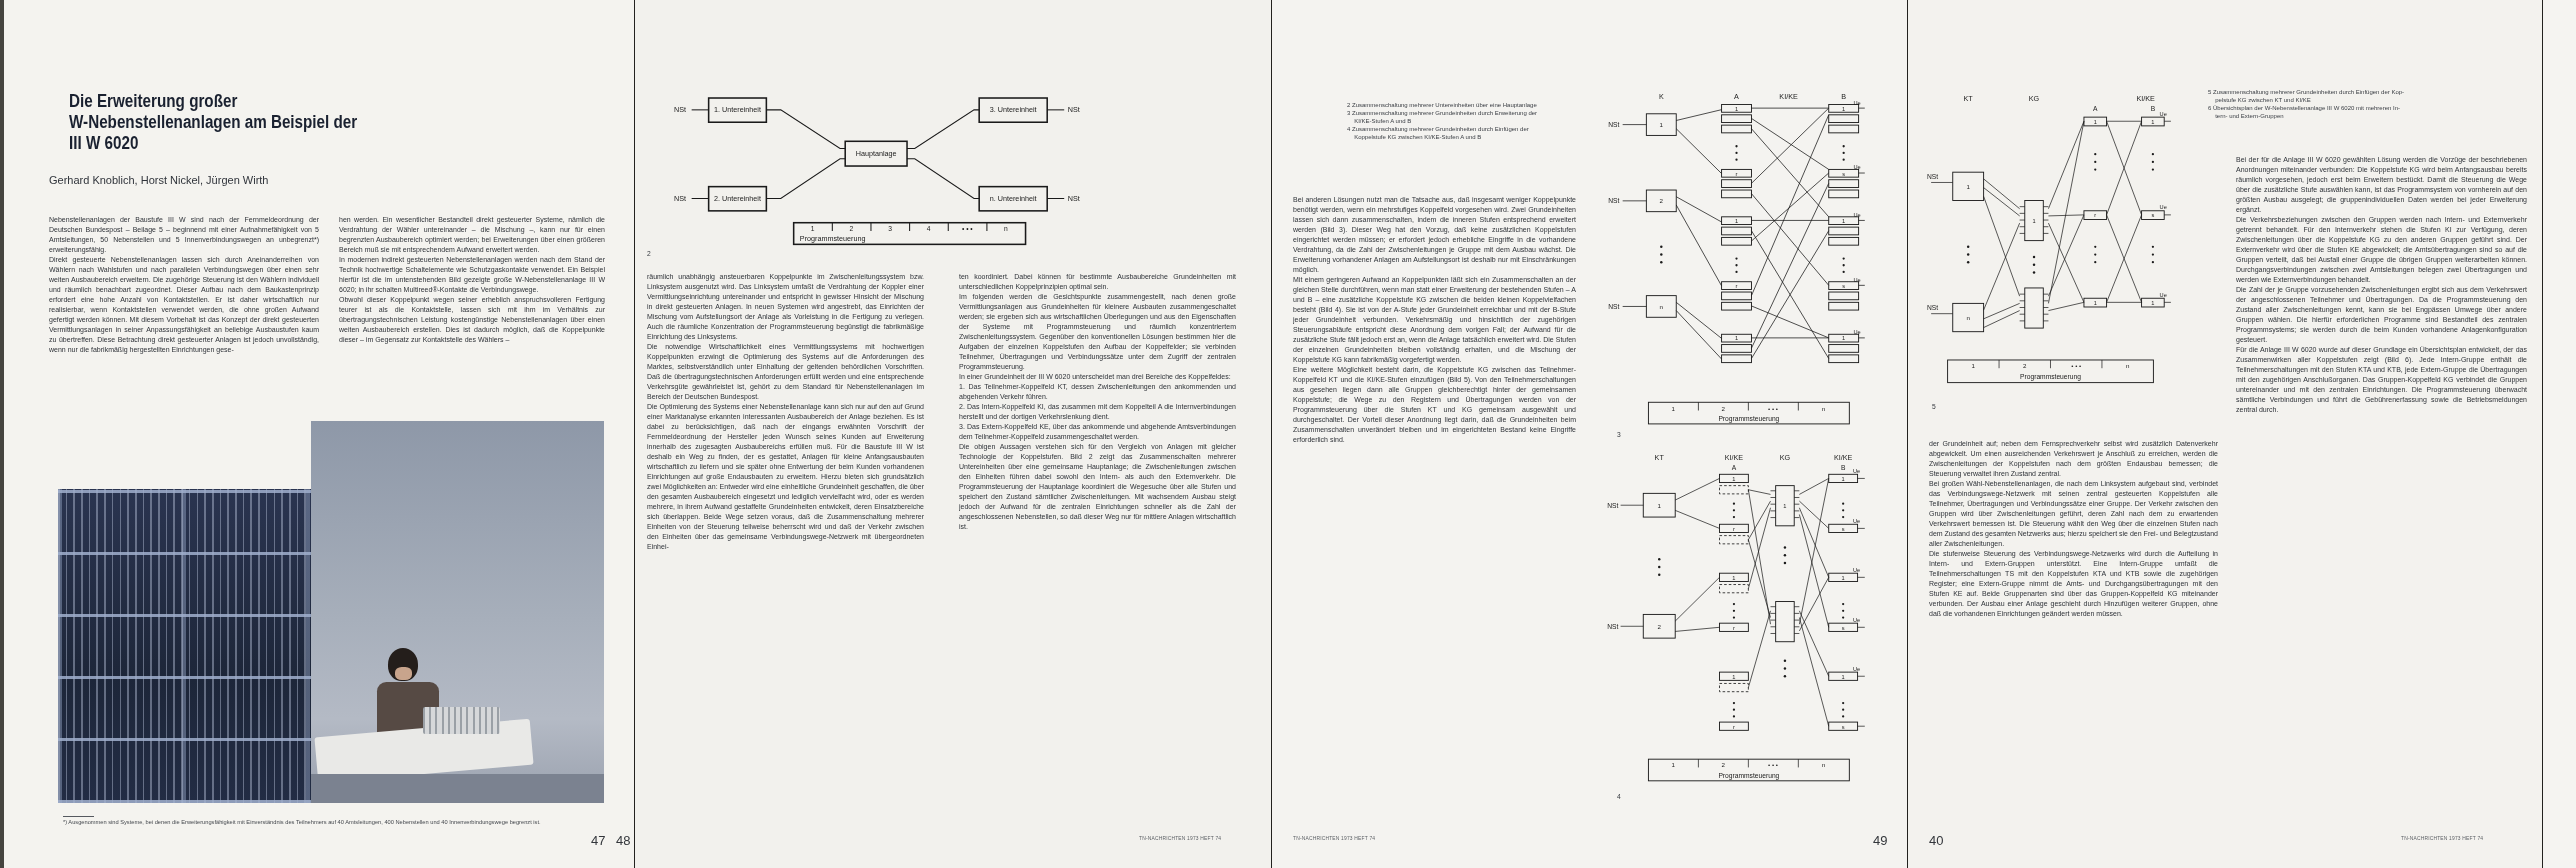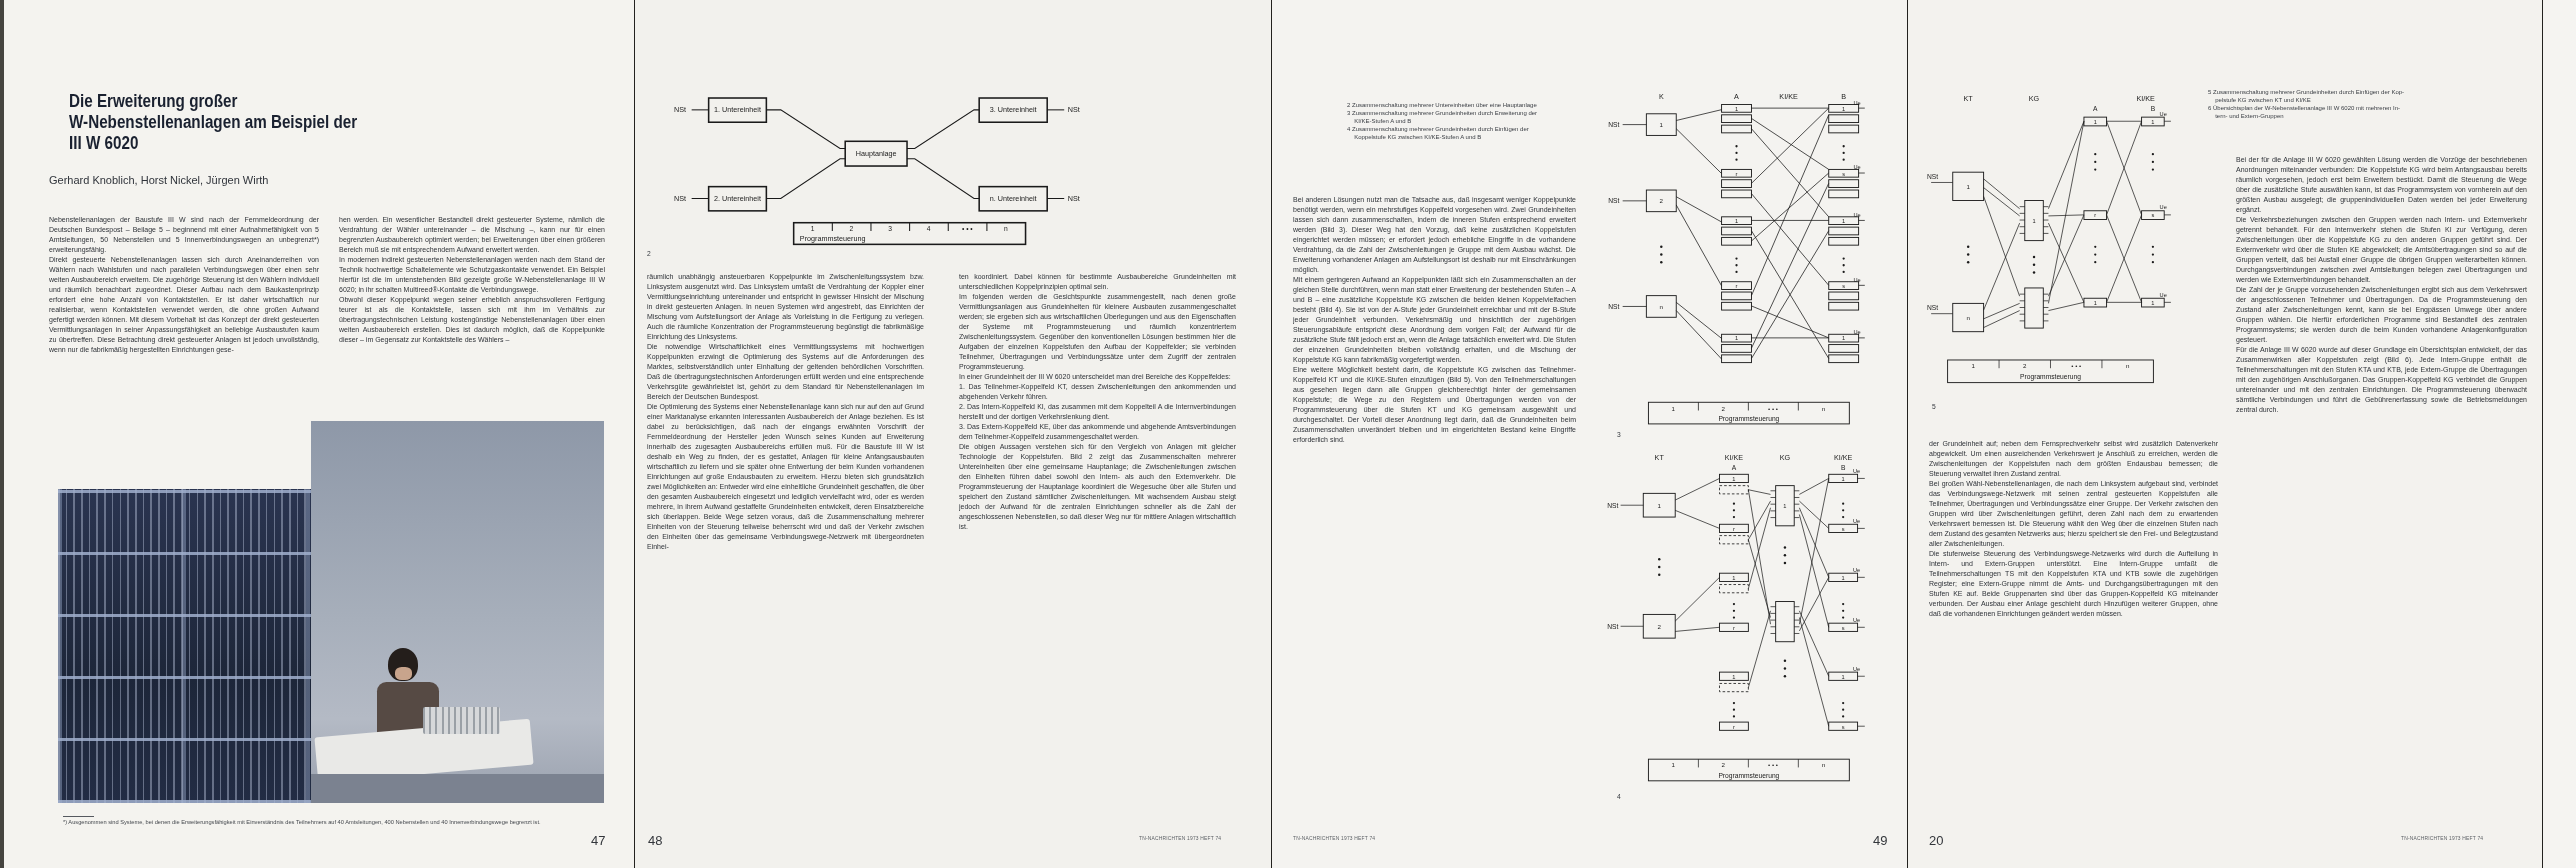--- a/index.html
+++ b/index.html
@@ -117,21 +117,21 @@
 <div class="abs col" style="left:647px;top:272px;width:277px;height:535px;">räumlich unabhängig ansteuerbaren Koppelpunkte im Zwischenleitungssystem bzw. Linksystem ausgenutzt wird. Das Linksystem umfaßt die Verdrahtung der Koppler einer Vermittlungseinrichtung untereinander und entspricht in gewisser Hinsicht der Mischung in direkt gesteuerten Anlagen. In neuen Systemen wird angestrebt, das Einrichten der Mischung vom Aufstellungsort der Anlage als Vorleistung in die Fertigung zu verlegen. Auch die räumliche Konzentration der Programmsteuerung begünstigt die fabrikmäßige Einrichtung des Linksystems.
 Die notwendige Wirtschaftlichkeit eines Vermittlungssystems mit hochwertigen Koppelpunkten erzwingt die Optimierung des Systems auf die Anforderungen des Marktes, selbstverständlich unter Einhaltung der geltenden behördlichen Vorschriften. Daß die übertragungstechnischen Anforderungen erfüllt werden und eine entsprechende Verkehrsgüte gewährleistet ist, gehört zu dem Standard für Nebenstellenanlagen im Bereich der Deutschen Bundespost.
 Die Optimierung des Systems einer Nebenstellenanlage kann sich nur auf den auf Grund einer Marktanalyse erkannten interessanten Ausbaubereich der Anlage beziehen. Es ist dabei zu berücksichtigen, daß nach der eingangs erwähnten Vorschrift der Fernmeldeordnung der Hersteller jeden Wunsch seines Kunden auf Erweiterung innerhalb des zugesagten Ausbaubereichs erfüllen muß. Für die Baustufe III W ist deshalb ein Weg zu finden, der es gestattet, Anlagen für kleine Anfangsausbauten wirtschaftlich zu liefern und sie später ohne Entwertung der beim Kunden vorhandenen Einrichtungen auf große Endausbauten zu erweitern. Hierzu bieten sich grundsätzlich zwei Möglichkeiten an: Entweder wird eine einheitliche Grundeinheit geschaffen, die über den gesamten Ausbaubereich eingesetzt und lediglich vervielfacht wird, oder es werden mehrere, in ihrem Aufwand gestaffelte Grundeinheiten entwickelt, deren Einsatzbereiche sich überlappen. Beide Wege setzen voraus, daß die Zusammenschaltung mehrerer Einheiten von der Steuerung teilweise beherrscht wird und daß der Verkehr zwischen den Einheiten über das gemeinsame Verbindungswege-Netzwerk mit übergeordneten Einhei-</div>
 <div class="abs col" style="left:959px;top:272px;width:277px;height:535px;">ten koordiniert. Dabei können für bestimmte Ausbaubereiche Grundeinheiten mit unterschiedlichen Koppelprinzipien optimal sein.
 Im folgenden werden die Gesichtspunkte zusammengestellt, nach denen große Vermittlungsanlagen aus Grundeinheiten für kleinere Ausbauten zusammengeschaltet werden; sie ergeben sich aus wirtschaftlichen Überlegungen und aus den Eigenschaften der Systeme mit Programmsteuerung und räumlich konzentriertem Zwischenleitungssystem. Gegenüber den konventionellen Lösungen bestimmen hier die Aufgaben der einzelnen Koppelstufen den Aufbau der Koppelfelder; sie verbinden Teilnehmer, Übertragungen und Verbindungssätze unter dem Zugriff der zentralen Programmsteuerung.
 In einer Grundeinheit der III W 6020 unterscheidet man drei Bereiche des Koppelfeldes:
 1. Das Teilnehmer-Koppelfeld KT, dessen Zwischenleitungen den ankommenden und abgehenden Verkehr führen.
 2. Das Intern-Koppelfeld KI, das zusammen mit dem Koppelteil A die Internverbindungen herstellt und der dortigen Verkehrslenkung dient.
 3. Das Extern-Koppelfeld KE, über das ankommende und abgehende Amtsverbindungen dem Teilnehmer-Koppelfeld zusammengeschaltet werden.
 Die obigen Aussagen verstehen sich für den Vergleich von Anlagen mit gleicher Technologie der Koppelstufen. Bild 2 zeigt das Zusammenschalten mehrerer Untereinheiten über eine gemeinsame Hauptanlage; die Zwischenleitungen zwischen den Einheiten führen dabei sowohl den Intern- als auch den Externverkehr. Die Programmsteuerung der Hauptanlage koordiniert die Wegesuche über alle Stufen und speichert den Zustand sämtlicher Zwischenleitungen. Mit wachsendem Ausbau steigt jedoch der Aufwand für die zentralen Einrichtungen schneller als die Zahl der angeschlossenen Nebenstellen, so daß dieser Weg nur für mittlere Anlagen wirtschaftlich ist.</div>
-<div class="abs pagenum" style="left:648px;top:833px;">48</div>
+<div class="abs pagenum" style="left:616px;top:833px;">48</div>
 <div class="abs journal-footer" style="left:1139px;top:836px;">TN-NACHRICHTEN 1973 HEFT 74</div>
 
 <div class="abs cap" style="left:1347px;top:101px;width:268px;">
   <div>2 Zusammenschaltung mehrerer Untereinheiten über eine Hauptanlage</div>
   <div>3 Zusammenschaltung mehrerer Grundeinheiten durch Erweiterung der</div>
   <div class="capind">KI/KE-Stufen A und B</div>
   <div>4 Zusammenschaltung mehrerer Grundeinheiten durch Einfügen der</div>
   <div class="capind">Koppelstufe KG zwischen KI/KE-Stufen A und B</div>
 </div>
 
@@ -519,15 +519,15 @@
   <div class="capind">tern- und Extern-Gruppen</div>
 </div>
 
 <div class="abs col" style="left:1929px;top:439px;width:289px;height:367px;">der Grundeinheit auf; neben dem Fernsprechverkehr selbst wird zusätzlich Datenverkehr abgewickelt. Um einen ausreichenden Verkehrswert je Anschluß zu erreichen, werden die Zwischenleitungen der Koppelstufen nach dem größten Endausbau bemessen; die Steuerung verwaltet ihren Zustand zentral.
 Bei großen Wähl-Nebenstellenanlagen, die nach dem Linksystem aufgebaut sind, verbindet das Verbindungswege-Netzwerk mit seinen zentral gesteuerten Koppelstufen alle Teilnehmer, Übertragungen und Verbindungssätze einer Gruppe. Der Verkehr zwischen den Gruppen wird über Zwischenleitungen geführt, deren Zahl nach dem zu erwartenden Verkehrswert bemessen ist. Die Steuerung wählt den Weg über die einzelnen Stufen nach dem Zustand des gesamten Netzwerks aus; hierzu speichert sie den Frei- und Belegtzustand aller Zwischenleitungen.
 Die stufenweise Steuerung des Verbindungswege-Netzwerks wird durch die Aufteilung in Intern- und Extern-Gruppen unterstützt. Eine Intern-Gruppe umfaßt die Teilnehmerschaltungen TS mit den Koppelstufen KTA und KTB sowie die zugehörigen Register; eine Extern-Gruppe nimmt die Amts- und Durchgangsübertragungen mit den Stufen KE auf. Beide Gruppenarten sind über das Gruppen-Koppelfeld KG miteinander verbunden. Der Ausbau einer Anlage geschieht durch Hinzufügen weiterer Gruppen, ohne daß die vorhandenen Einrichtungen geändert werden müssen.</div>
 <div class="abs col" style="left:2236px;top:155px;width:291px;height:651px;">Bei der für die Anlage III W 6020 gewählten Lösung werden die Vorzüge der beschriebenen Anordnungen miteinander verbunden: Die Koppelstufe KG wird beim Anfangsausbau bereits räumlich vorgesehen, jedoch erst beim Erweitern bestückt. Damit die Steuerung die Wege über die zusätzliche Stufe auswählen kann, ist das Programmsystem von vornherein auf den größten Ausbau ausgelegt; die gruppenindividuellen Daten werden bei jeder Erweiterung ergänzt.
 Die Verkehrsbeziehungen zwischen den Gruppen werden nach Intern- und Externverkehr getrennt behandelt. Für den Internverkehr stehen die Stufen KI zur Verfügung, deren Zwischenleitungen über die Koppelstufe KG zu den anderen Gruppen geführt sind. Der Externverkehr wird über die Stufen KE abgewickelt; die Amtsübertragungen sind so auf die Gruppen verteilt, daß bei Ausfall einer Gruppe die übrigen Gruppen weiterarbeiten können. Durchgangsverbindungen zwischen zwei Amtsleitungen belegen zwei Übertragungen und werden wie Externverbindungen behandelt.
 Die Zahl der je Gruppe vorzusehenden Zwischenleitungen ergibt sich aus dem Verkehrswert der angeschlossenen Teilnehmer und Übertragungen. Da die Programmsteuerung den Zustand aller Zwischenleitungen kennt, kann sie bei Engpässen Umwege über andere Gruppen wählen. Die hierfür erforderlichen Programme sind Bestandteil des zentralen Programmsystems; sie werden durch die beim Kunden vorhandene Anlagenkonfiguration gesteuert.
 Für die Anlage III W 6020 wurde auf dieser Grundlage ein Übersichtsplan entwickelt, der das Zusammenwirken aller Koppelstufen zeigt (Bild 6). Jede Intern-Gruppe enthält die Teilnehmerschaltungen mit den Stufen KTA und KTB, jede Extern-Gruppe die Übertragungen mit den zugehörigen Anschlußorganen. Das Gruppen-Koppelfeld KG verbindet die Gruppen untereinander und mit den zentralen Einrichtungen. Die Programmsteuerung überwacht sämtliche Verbindungen und führt die Gebührenerfassung sowie die Betriebsmeldungen zentral durch.</div>
-<div class="abs pagenum" style="left:1929px;top:833px;">20</div>
+<div class="abs pagenum" style="left:1929px;top:833px;">40</div>
 <div class="abs journal-footer" style="left:2401px;top:836px;">TN-NACHRICHTEN 1973 HEFT 74</div>
 
 
 </body></html>

